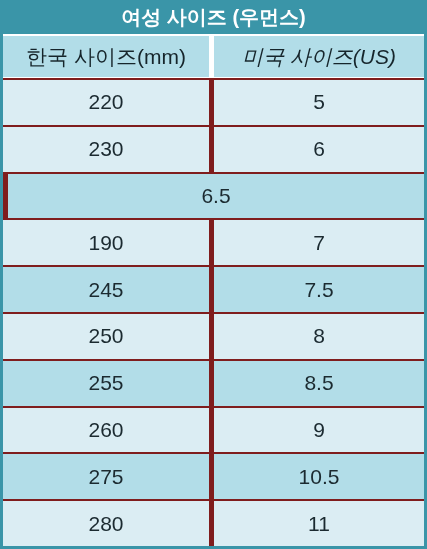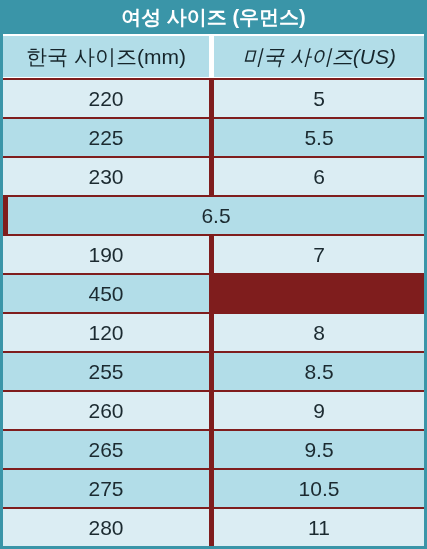--- a/index.html
+++ b/index.html
@@ -107,53 +107,46 @@
   <div class="header-row">
     <div class="header-cell col-kr">한국 사이즈(mm)</div>
     <div class="header-cell col-us">미국 사이즈(US)</div>
   </div>
 
   <div class="rows-wrap" id="rows-wrap">
       <div class="data-row odd">
         <div class="data-cell col-kr">220</div>
         <div class="data-cell col-us">5</div>
       </div>
-      <div class="data-row even">
-        <div class="data-cell col-kr">225</div>
-        <div class="data-cell col-us">5.5</div>
-      </div>
       <div class="data-row odd">
         <div class="data-cell col-kr">230</div>
         <div class="data-cell col-us">6</div>
       </div>
       <div class="data-row even">
         <div class="data-cell col-us">6.5</div>
       </div>
       <div class="data-row odd">
         <div class="data-cell col-kr">190</div>
         <div class="data-cell col-us">7</div>
       </div>
       <div class="data-row even">
-        <div class="data-cell col-kr">450</div>
+        <div class="data-cell col-kr">245</div>
+        <div class="data-cell col-us">7.5</div>
       </div>
       <div class="data-row odd">
-        <div class="data-cell col-kr">120</div>
+        <div class="data-cell col-kr">250</div>
         <div class="data-cell col-us">8</div>
       </div>
       <div class="data-row even">
         <div class="data-cell col-kr">255</div>
         <div class="data-cell col-us">8.5</div>
       </div>
       <div class="data-row odd">
         <div class="data-cell col-kr">260</div>
         <div class="data-cell col-us">9</div>
-      </div>
-      <div class="data-row even">
-        <div class="data-cell col-kr">265</div>
-        <div class="data-cell col-us">9.5</div>
       </div>
       <div class="data-row even">
         <div class="data-cell col-kr">275</div>
         <div class="data-cell col-us">10.5</div>
       </div>
       <div class="data-row odd">
         <div class="data-cell col-kr">280</div>
         <div class="data-cell col-us">11</div>
       </div>
     </div>

